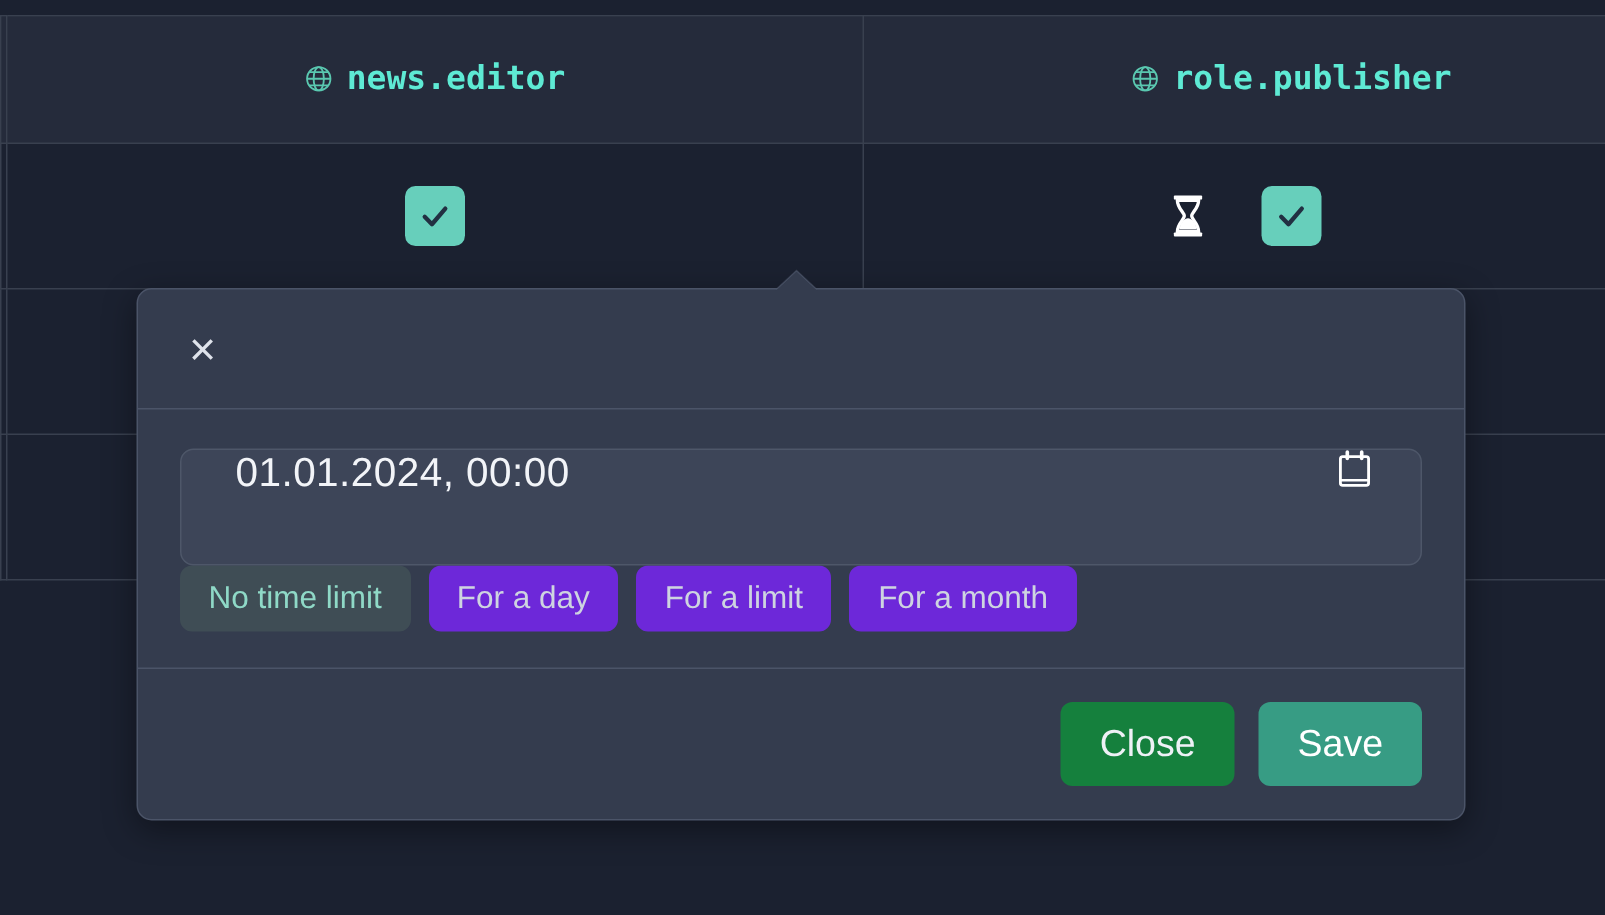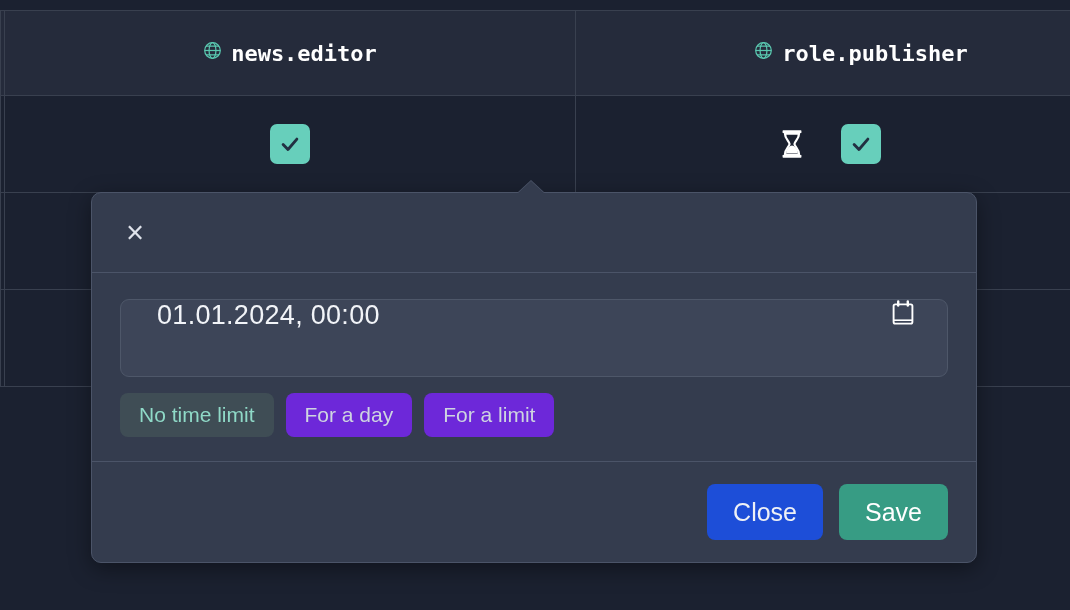--- a/index.html
+++ b/index.html
@@ -49,27 +49,27 @@
   }
   .grid-table tbody td {
     background: #1b2130;
     height: 96px;
     vertical-align: middle;
     text-align: center;
   }
 
   .role-head {
     display: inline-flex;
-    align-items: flex-start;
+    align-items: center;
     justify-content: center;
     gap: 9px;
     font-family: "DejaVu Sans Mono", "Liberation Mono", monospace;
     font-size: 22px;
     font-weight: bold;
-    color: #ffffff;
+    color: #5eead4;
     letter-spacing: 0px;
   }
   .globe-icon {
     width: 19px;
     height: 19px;
     display: inline-block;
     flex: 0 0 auto;
     color: #5ac8b0;
   }
   .globe-icon svg { display: block; }
@@ -184,21 +184,20 @@
     height: 26px;
     color: #ffffff;
     flex: 0 0 auto;
     margin-right: 10px;
   }
   .calendar-icon svg { display: block; }
 
   .presets {
     display: flex;
     gap: 12px;
-    margin-top: 16px;
   }
   .preset-btn {
     height: 44px;
     border-radius: 8px;
     background: #6d28d9;
     color: #ced4e0;
     font-size: 21px;
     display: inline-flex;
     align-items: center;
     justify-content: center;
@@ -226,21 +225,21 @@
     font-size: 25px;
     padding: 0 26px;
     border: none;
     cursor: pointer;
     display: inline-flex;
     align-items: center;
     justify-content: center;
     font-family: "Liberation Sans", sans-serif;
   }
   .btn-close {
-    background: #1d4ed8;
+    background: #15803d;
     color: #eef1f6;
   }
   .btn-save {
     background: #379c84;
     color: #ffffff;
   }
 </style>
 </head>
 <body>
 
@@ -345,20 +344,21 @@
           <line x1="16.8" y1="1.4" x2="16.8" y2="5.6" stroke-width="2.4" stroke-linecap="round"></line>
           <line x1="2.6" y1="20.2" x2="21.4" y2="20.2" stroke-width="1.6"></line>
         </svg>
       </span>
     </div>
 
     <div class="presets">
       <button class="preset-btn active">No time limit</button>
       <button class="preset-btn">For a day</button>
       <button class="preset-btn">For a limit</button>
+      <button class="preset-btn">For a month</button>
     </div>
   </div>
 
   <div class="dialog-footer">
     <button class="footer-btn btn-close">Close</button>
     <button class="footer-btn btn-save">Save</button>
   </div>
 </div>
 
 </body></html>

